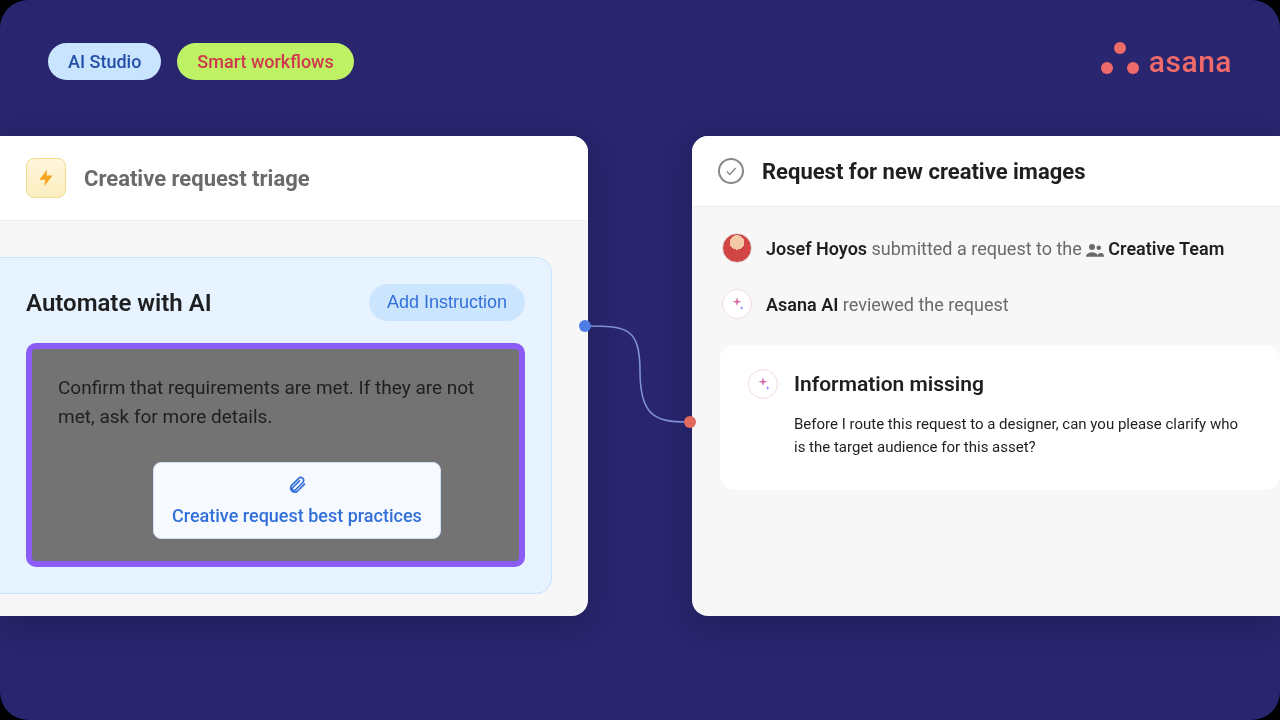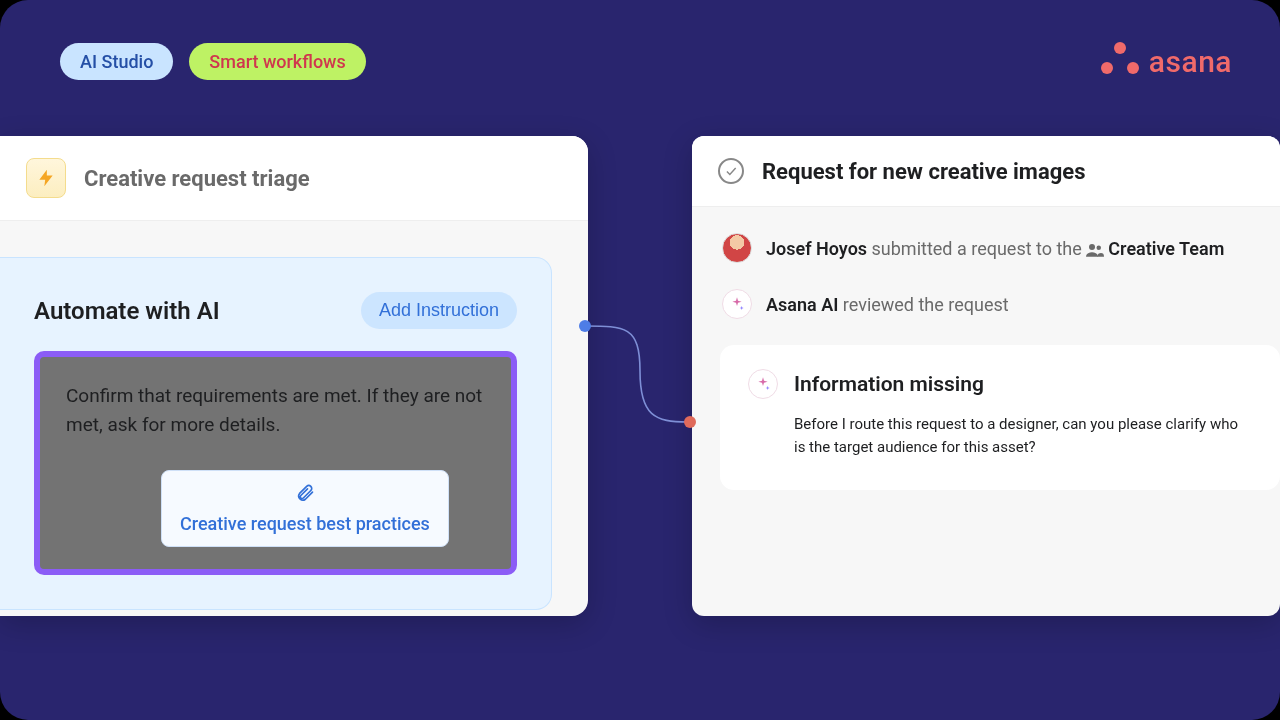--- a/index.html
+++ b/index.html
@@ -14,21 +14,21 @@
     width: 1280px;
     height: 720px;
     background: #29256e;
     border-radius: 28px;
     position: relative;
     overflow: hidden;
   }
   .header {
     position: absolute;
     top: 42px;
-    left: 60px;
+    left: 48px;
     right: 48px;
     display: flex;
     align-items: center;
     justify-content: space-between;
   }
   .pills { display: flex; gap: 16px; }
   .pill {
     padding: 8px 20px;
     border-radius: 999px;
     font-size: 18px;
@@ -48,21 +48,21 @@
   .brand-name { color:#f06a6a; font-size:30px; font-weight:500; letter-spacing:.5px; }
 
   .panel {
     position: absolute;
     background: #f7f7f7;
     border-radius: 16px;
     box-shadow: 0 8px 30px rgba(0,0,0,0.2);
     overflow: hidden;
   }
   .left-panel { left: 0; top: 136px; width: 588px; height: 480px; border-top-left-radius:0; border-bottom-left-radius:0;}
-  .right-panel { right: 0; top: 136px; width: 588px; height: 480px; border-top-right-radius:0; border-bottom-right-radius:0;border-radius:12px;}
+  .right-panel { right: 0; top: 136px; width: 588px; height: 480px; border-top-right-radius:0; border-bottom-right-radius:0;}
 
   .panel-header {
     background:#fff;
     padding: 22px 26px;
     display:flex; align-items:center; gap:18px;
     border-bottom:1px solid #eee;
   }
   .bolt-box {
     width:40px; height:40px; border-radius:8px;
     background: linear-gradient(#fff6dc,#fceec0);
@@ -77,21 +77,21 @@
   }
   .check-circle svg { width:14px; height:14px; stroke:#888; stroke-width:2.5; fill:none; }
   .right-panel .panel-title { color:#1e1f21; }
 
   .left-body { padding: 36px 0 0 0; }
   .ai-card {
     margin: 0 18px 0 0;
     background: #e7f3ff;
     border: 1px solid #c9e4ff;
     border-radius: 16px;
-    padding: 34px;
+    padding: 26px;
     border-left:none;
     border-top-left-radius:0;
     border-bottom-left-radius:0;
     width: 552px;
   }
   .ai-card-head { display:flex; align-items:center; justify-content:space-between; margin-bottom:22px;}
   .ai-title { font-size:24px; font-weight:600; color:#1e1f21; }
   .add-instruction {
     background:#cce5ff; color:#3270d8; font-size:18px; font-weight:500;
     padding:8px 18px; border-radius:999px; border:none; cursor:pointer;

